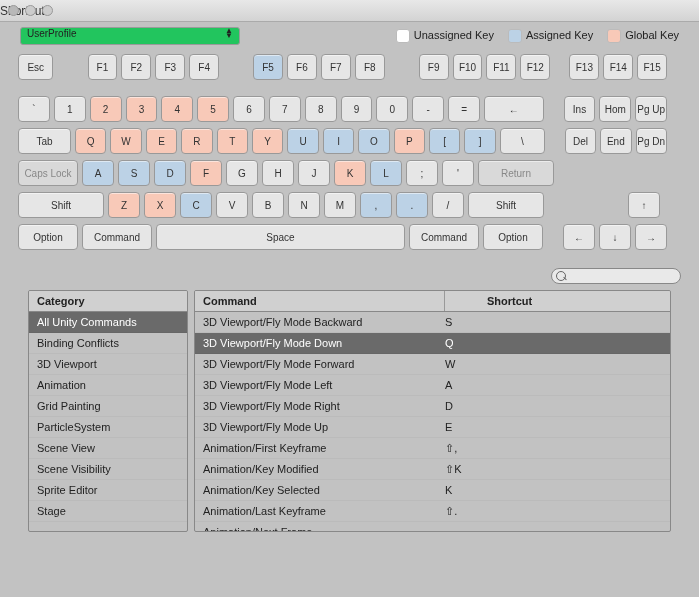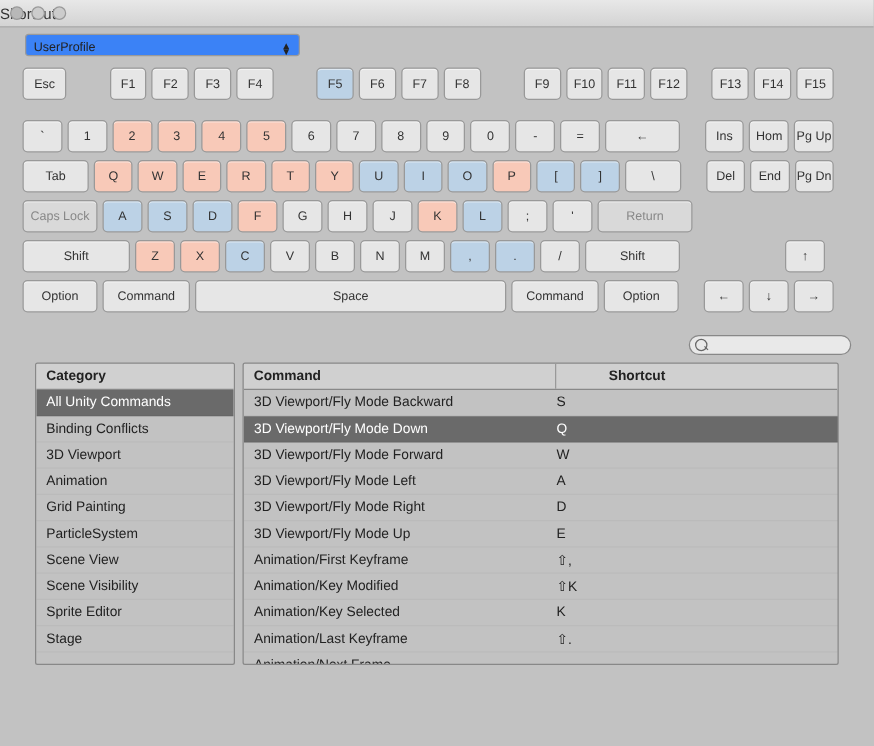--- a/index.html
+++ b/index.html
@@ -3,21 +3,21 @@
 <meta charset="utf-8">
 <style>
 * { box-sizing: border-box; margin: 0; padding: 0; }
 body { font-family: -apple-system, "Helvetica Neue", Arial, sans-serif; font-size: 11px; background: #c2c2c2; width: 699px; height: 597px; overflow: hidden; color: #222; }
 .titlebar { height: 22px; background: linear-gradient(#e8e8e8,#d3d3d3); border-bottom: 1px solid #aaa; display: flex; align-items: center; position: relative; }
 .traffic { display: flex; gap: 6px; position: absolute; left: 8px; }
 .tl { width: 11px; height: 11px; border-radius: 50%; border: 1px solid #999; background: #ccc; }
 .tl.red { background: #b8b8b8; }
 .title { flex: 1; text-align: left; font-size: 12px; color: #333; font-weight: 500; }
 .topbar { height: 28px; display: flex; align-items: center; padding: 0 20px; gap: 8px; }
-.profile-dd { height: 18px; width: 220px; background: #3b82f6; border: 1px solid #9a9a9a; border-radius: 3px; font-size: 10px; padding: 0 6px; display: flex; align-items: flex-end; justify-content: space-between; }
+.profile-dd { height: 18px; width: 220px; background: #22c55e; border: 1px solid #9a9a9a; border-radius: 3px; font-size: 10px; padding: 0 6px; display: flex; align-items: flex-start; justify-content: space-between; }
 .dd-arrows { font-size: 8px; line-height: 5px; }
 .legend { display: flex; gap: 14px; font-size: 11px; color: #222; align-items: center; }
 .swatch { width: 14px; height: 14px; border-radius: 3px; display: inline-block; vertical-align: middle; margin-right: 4px; border: 1px solid #bbb; }
 .sw-un { background: #fff; }
 .sw-as { background: #bcd2e6; }
 .sw-gl { background: #f8c9b8; }
 .keyboard { padding: 4px 32px 10px 18px; }
 .krow { display: flex; gap: 4px; margin-bottom: 6px; }
 .gap { width: 12px; }
 .gap2 { width: 28px; }
@@ -58,20 +58,25 @@
   </div>
   <div class="title">Shortcuts</div>
 </div>
 
 <div class="topbar">
   <div class="profile-dd">
     <span>UserProfile</span>
     <span class="dd-arrows">▲<br>▼</span>
   </div>
   <div style="flex:1"></div>
+  <div class="legend">
+    <span><span class="swatch sw-un"></span><span>Unassigned Key</span></span>
+    <span><span class="swatch sw-as"></span><span>Assigned Key</span></span>
+    <span><span class="swatch sw-gl"></span><span>Global Key</span></span>
+  </div>
 </div>
 
 <div class="keyboard">
   <div class="krow" id="kr1">
       <div class="key  w38">Esc</div>
       <div class="gap2"></div>
       <div class="key  w32">F1</div>
       <div class="key  w32">F2</div>
       <div class="key  w32">F3</div>
       <div class="key  w32">F4</div>

